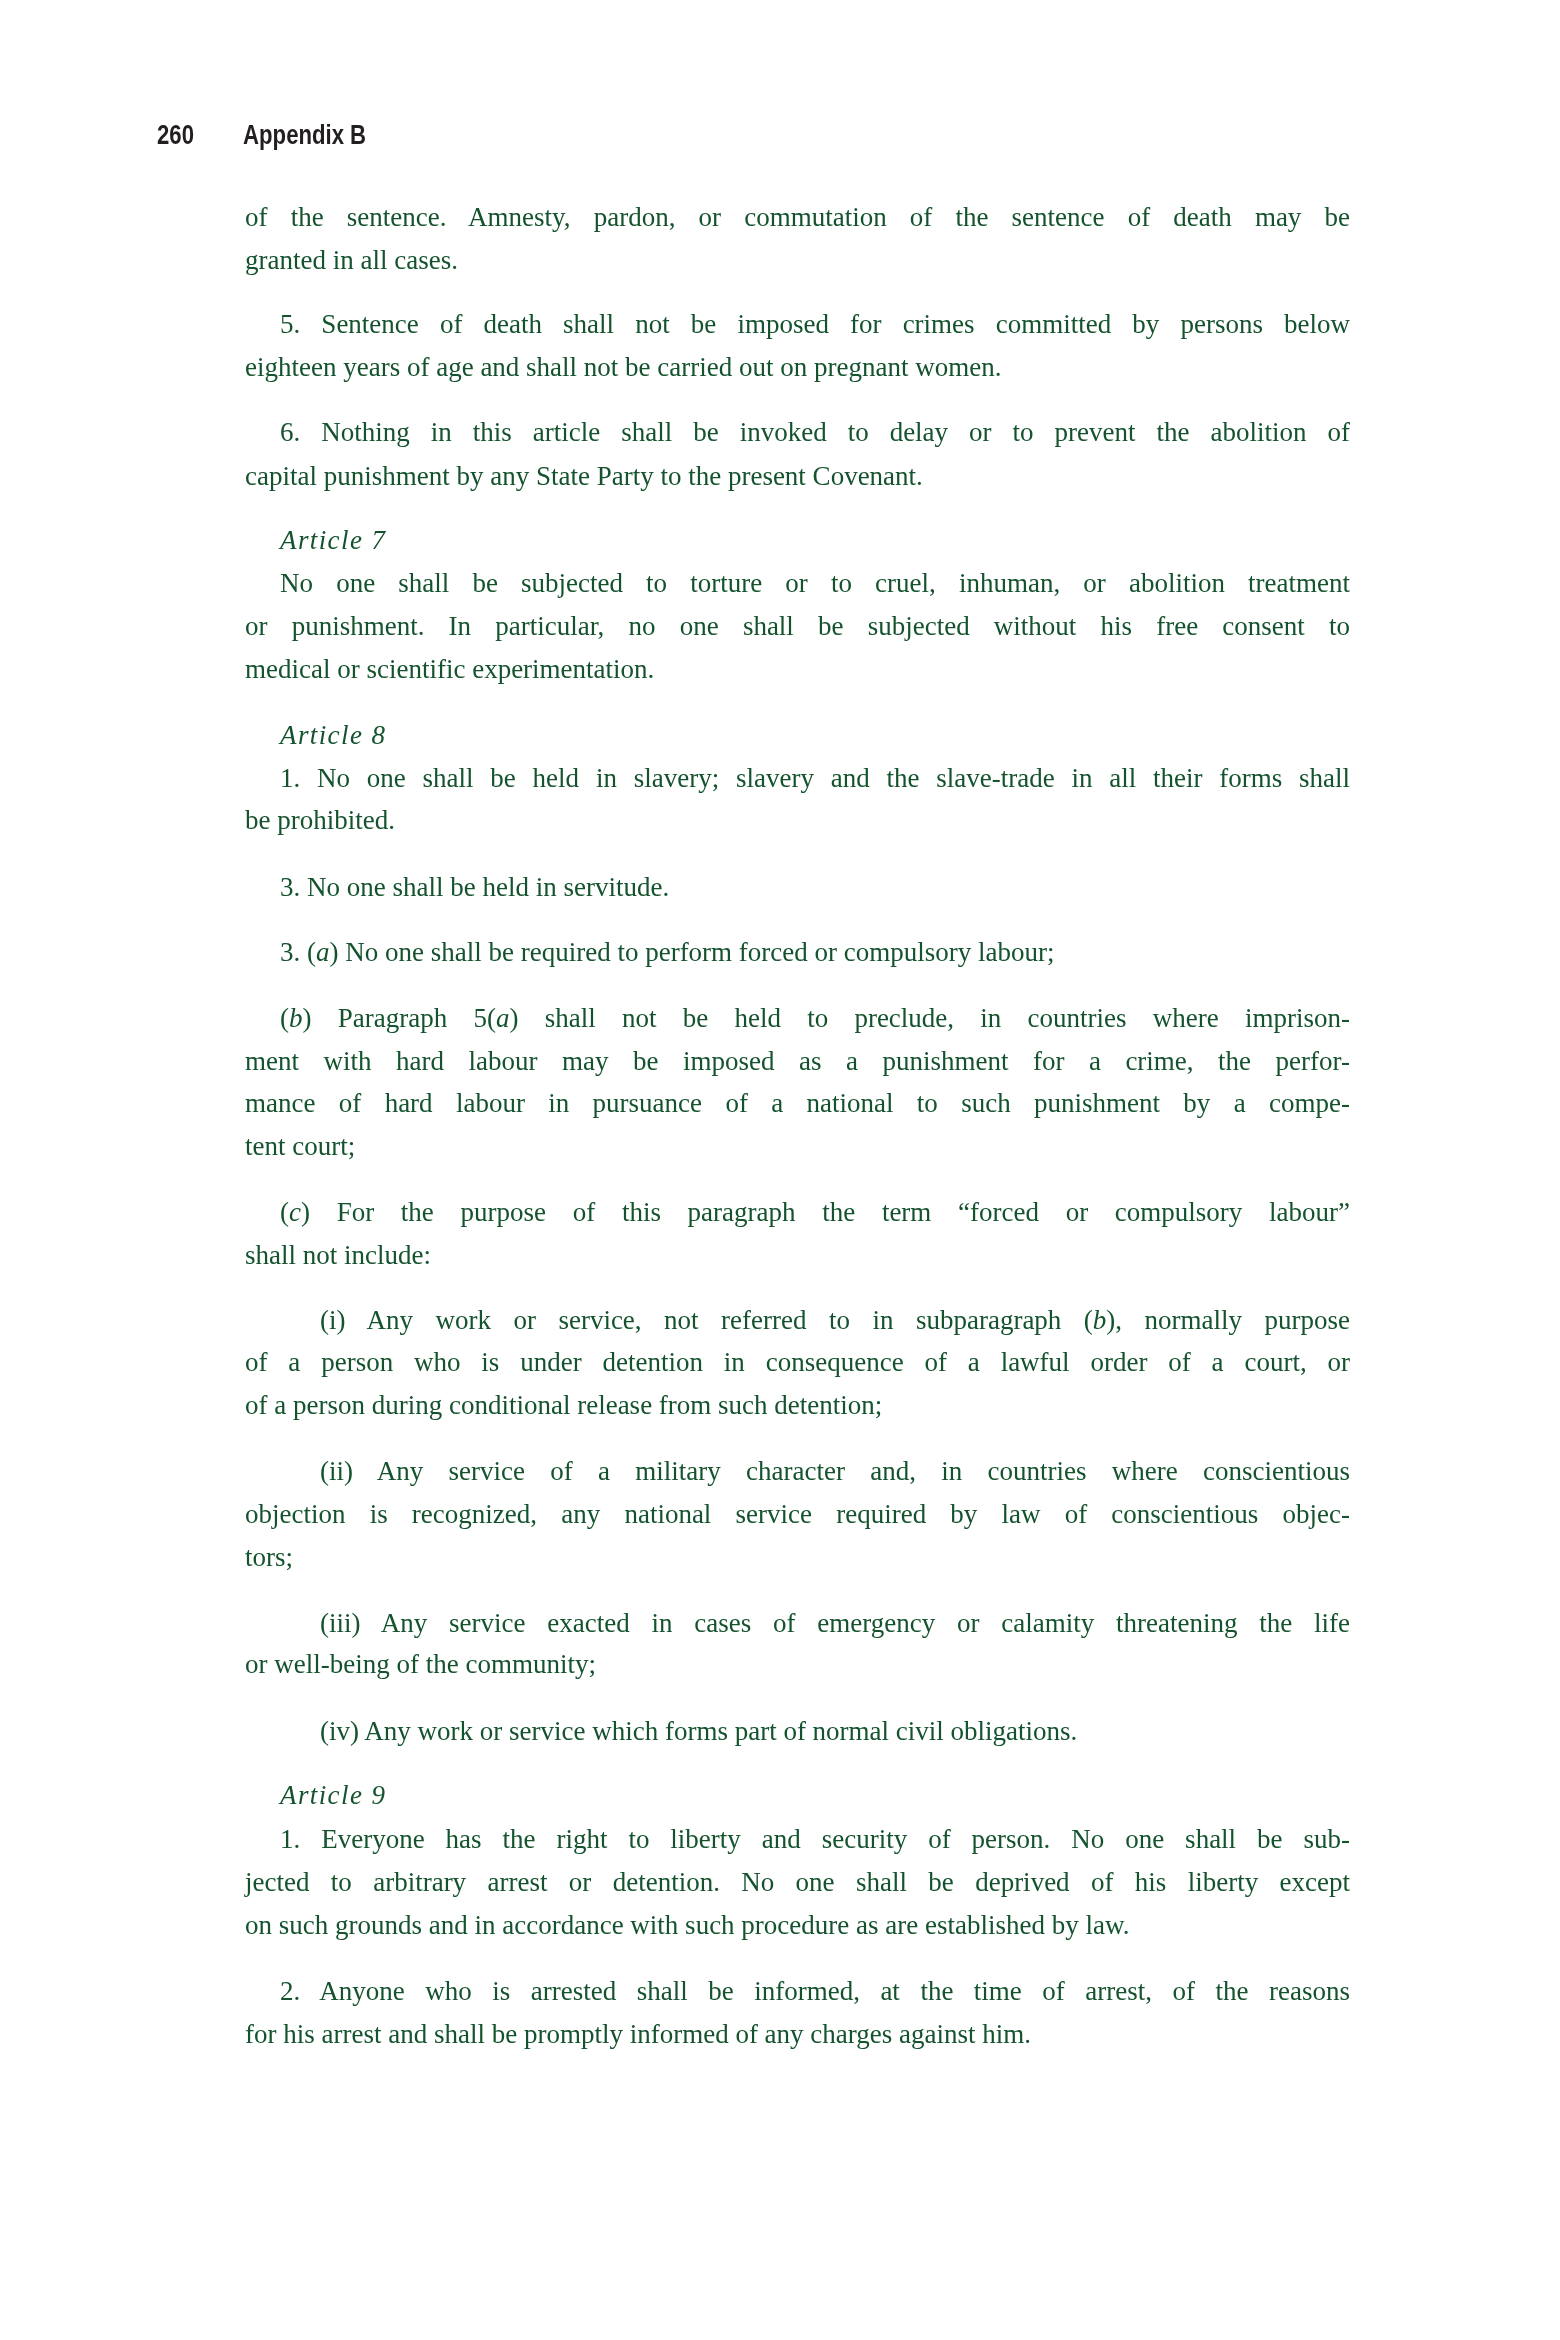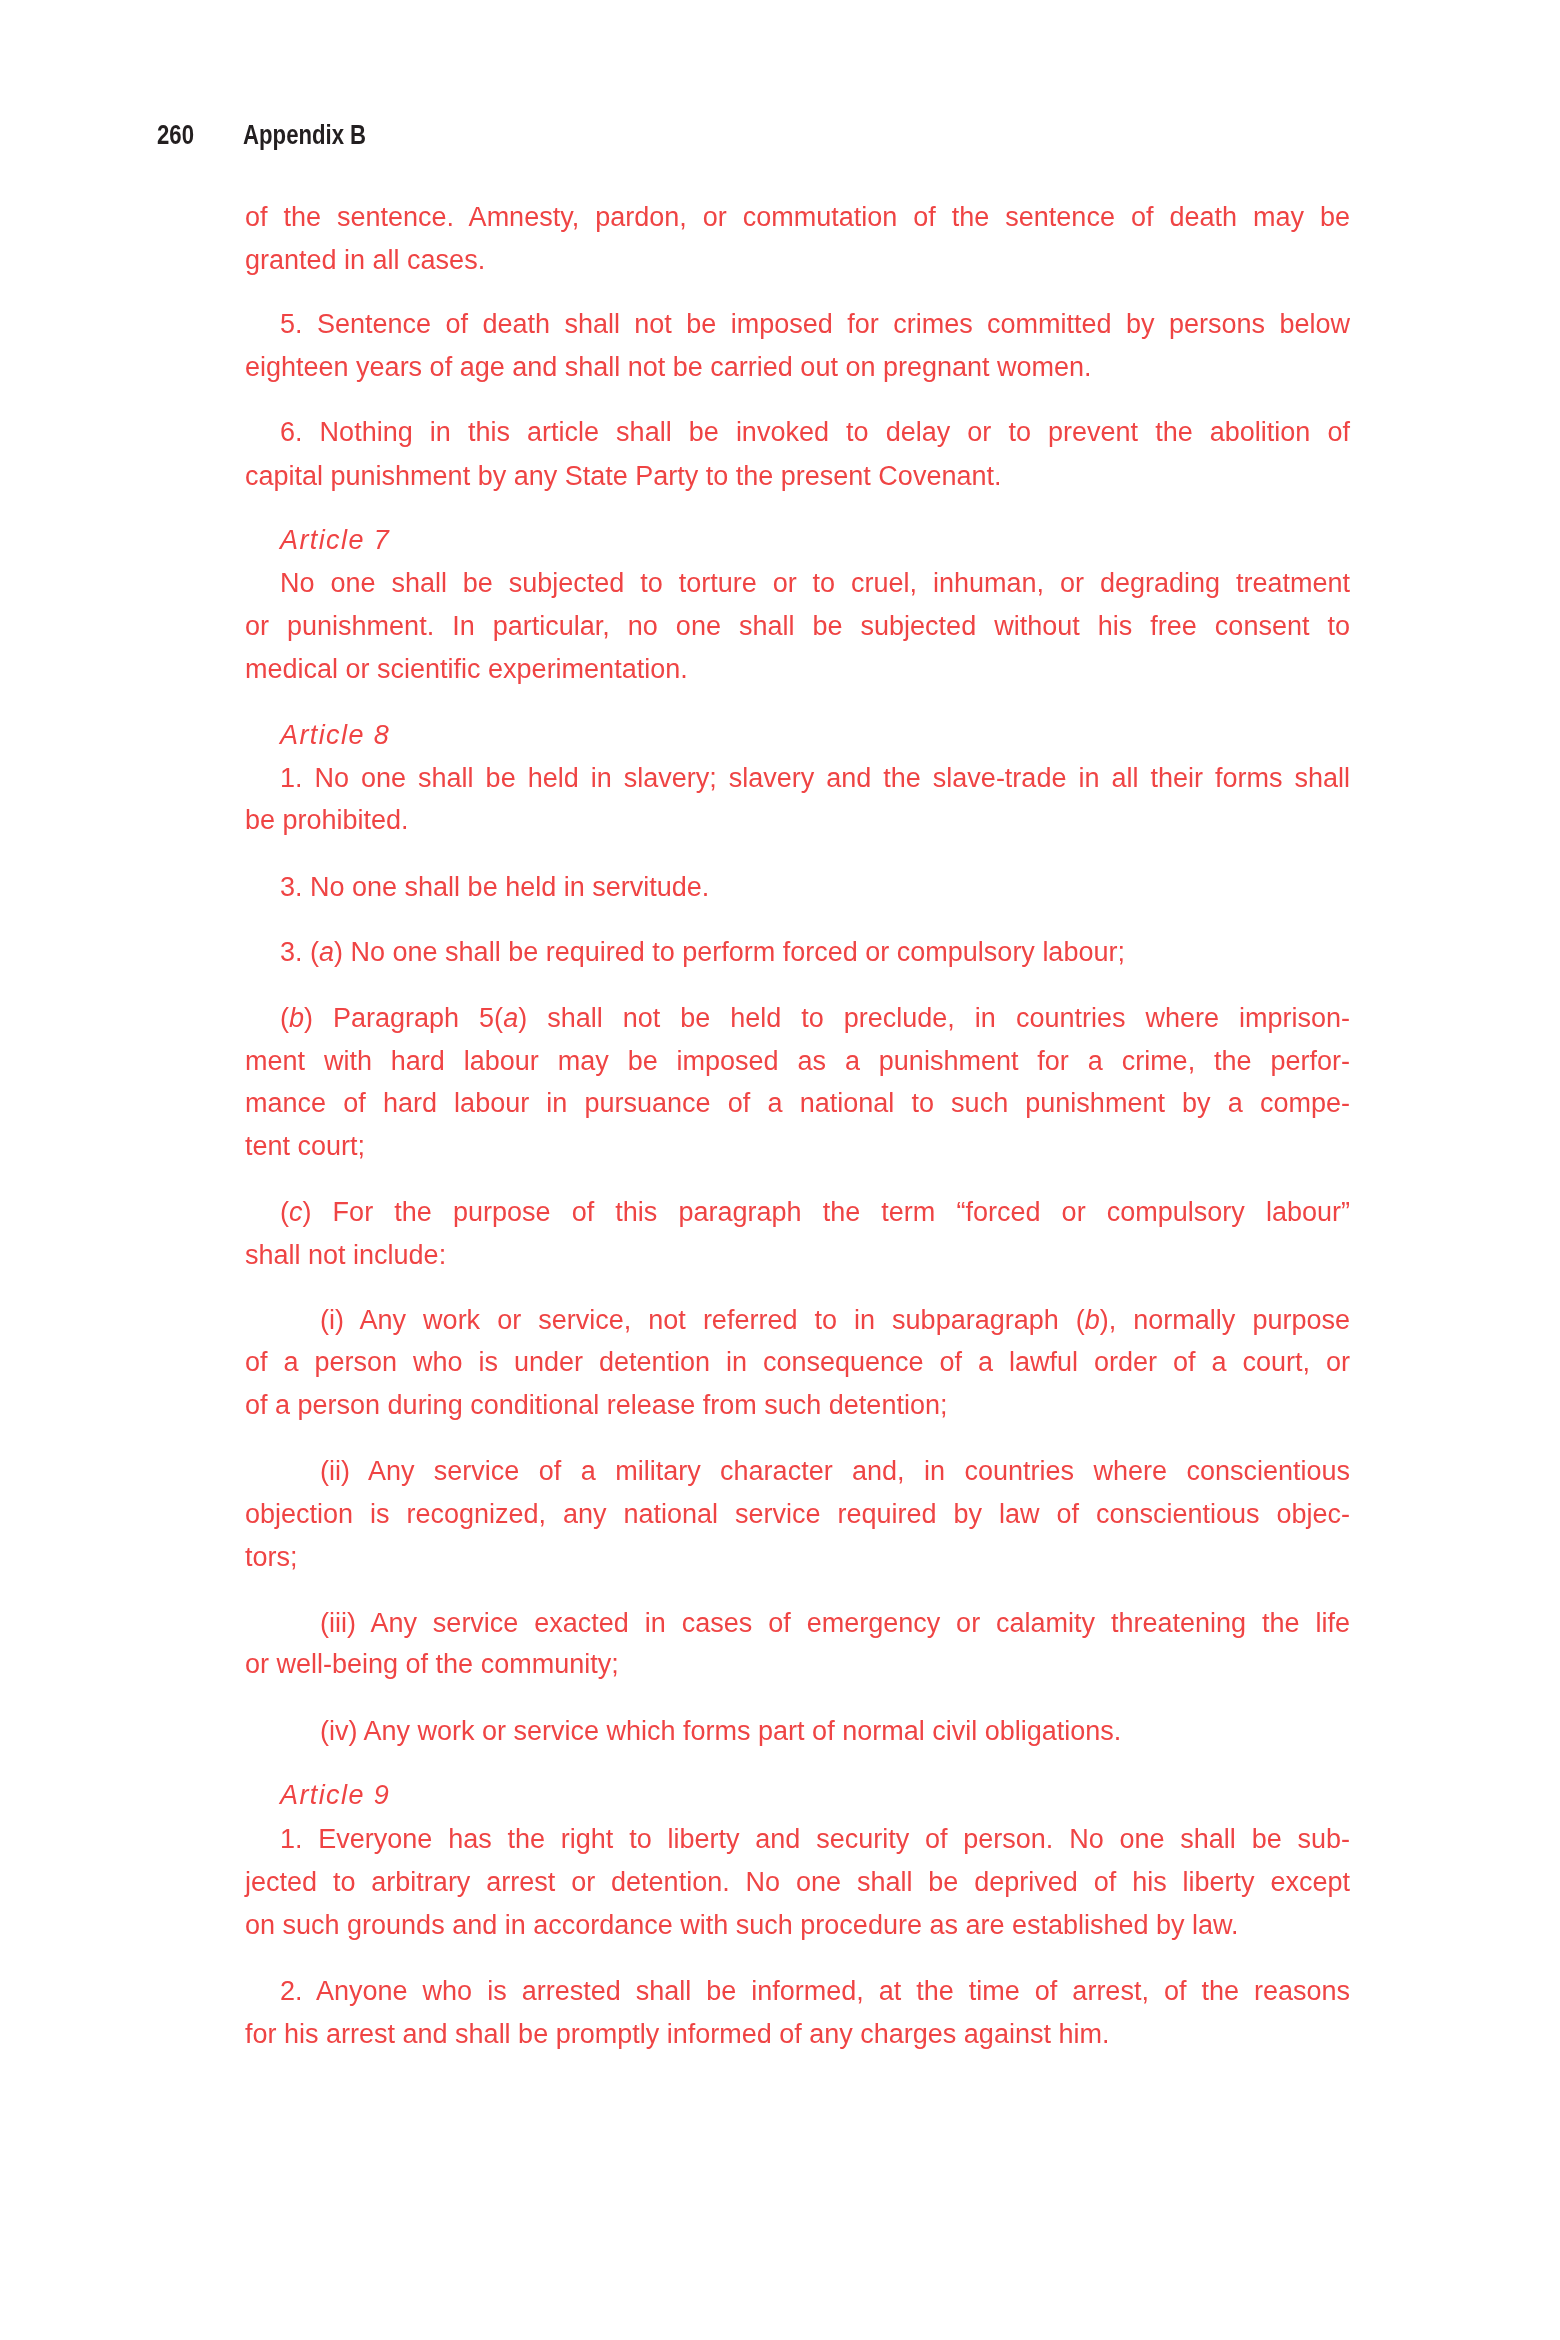--- a/index.html
+++ b/index.html
@@ -3,21 +3,21 @@
 <meta charset="utf-8">
 <style>
   html, body { margin: 0; padding: 0; background: #ffffff; }
   body { width: 1561px; height: 2341px; position: relative; overflow: hidden; }
   .page { position: absolute; left: 0; top: 0; width: 1322px; height: 2341px; background: #fff; }
   .running-head { position: absolute; top: 120px; left: 157px; height: 38px; white-space: nowrap;
     font-family: "Liberation Sans", sans-serif; font-weight: bold; font-size: 27px; color: #231f20;
     transform: scaleX(0.82); transform-origin: left center; }
   .running-head .folio { display: inline-block; width: 105px; }
   .line { position: absolute; left: 245px; width: 1105px; height: 43px; line-height: 43px;
-    font-family: Liberation Sans, sans-serif; font-size: 27px; color: #ef4444; white-space: nowrap;
+    font-family: Liberation Serif, serif; font-size: 27px; color: #14532d; white-space: nowrap;
     text-align: justify; text-align-last: justify; word-spacing: 0; }
   .line.last { text-align-last: left; }
   .line.ind { text-indent: 35px; }
   .line.ind2 { text-indent: 75px; }
   .line.head { font-style: italic; letter-spacing: 1.4px; text-indent: 35px; text-align-last: left; }
   .it { font-style: italic; }
 </style>
 </head>
 <body>
 
@@ -31,21 +31,21 @@
     <div class="line" style="top:196px">of the sentence. Amnesty, pardon, or commutation of the sentence of death may be</div>
     <div class="line last" style="top:239px">granted in all cases.</div>
     <div class="line ind" style="top:303px">5. Sentence of death shall not be imposed for crimes committed by persons below</div>
     <div class="line last" style="top:346px">eighteen years of age and shall not be carried out on pregnant women.</div>
     <div class="line ind" style="top:411px">6. Nothing in this article shall be invoked to delay or to prevent the abolition of</div>
     <div class="line last" style="top:455px">capital punishment by any State Party to the present Covenant.</div>
   </div>
 
   <div>
     <div class="line head" style="top:519px">Article 7</div>
-    <div class="line ind" style="top:562px">No one shall be subjected to torture or to cruel, inhuman, or degrading treatment</div>
+    <div class="line ind" style="top:562px">No one shall be subjected to torture or to cruel, inhuman, or abolition treatment</div>
     <div class="line" style="top:605px">or punishment. In particular, no one shall be subjected without his free consent to</div>
     <div class="line last" style="top:648px">medical or scientific experimentation.</div>
   </div>
 
   <div>
     <div class="line head" style="top:714px">Article 8</div>
     <div class="line ind" style="top:757px">1. No one shall be held in slavery; slavery and the slave-trade in all their forms shall</div>
     <div class="line last" style="top:799px">be prohibited.</div>
     <div class="line ind last" style="top:866px">3. No one shall be held in servitude.</div>
     <div class="line ind last" style="top:931px"><span>3. (</span><span class="it">a</span><span>) No one shall be required to perform forced or compulsory labour;</span></div>

